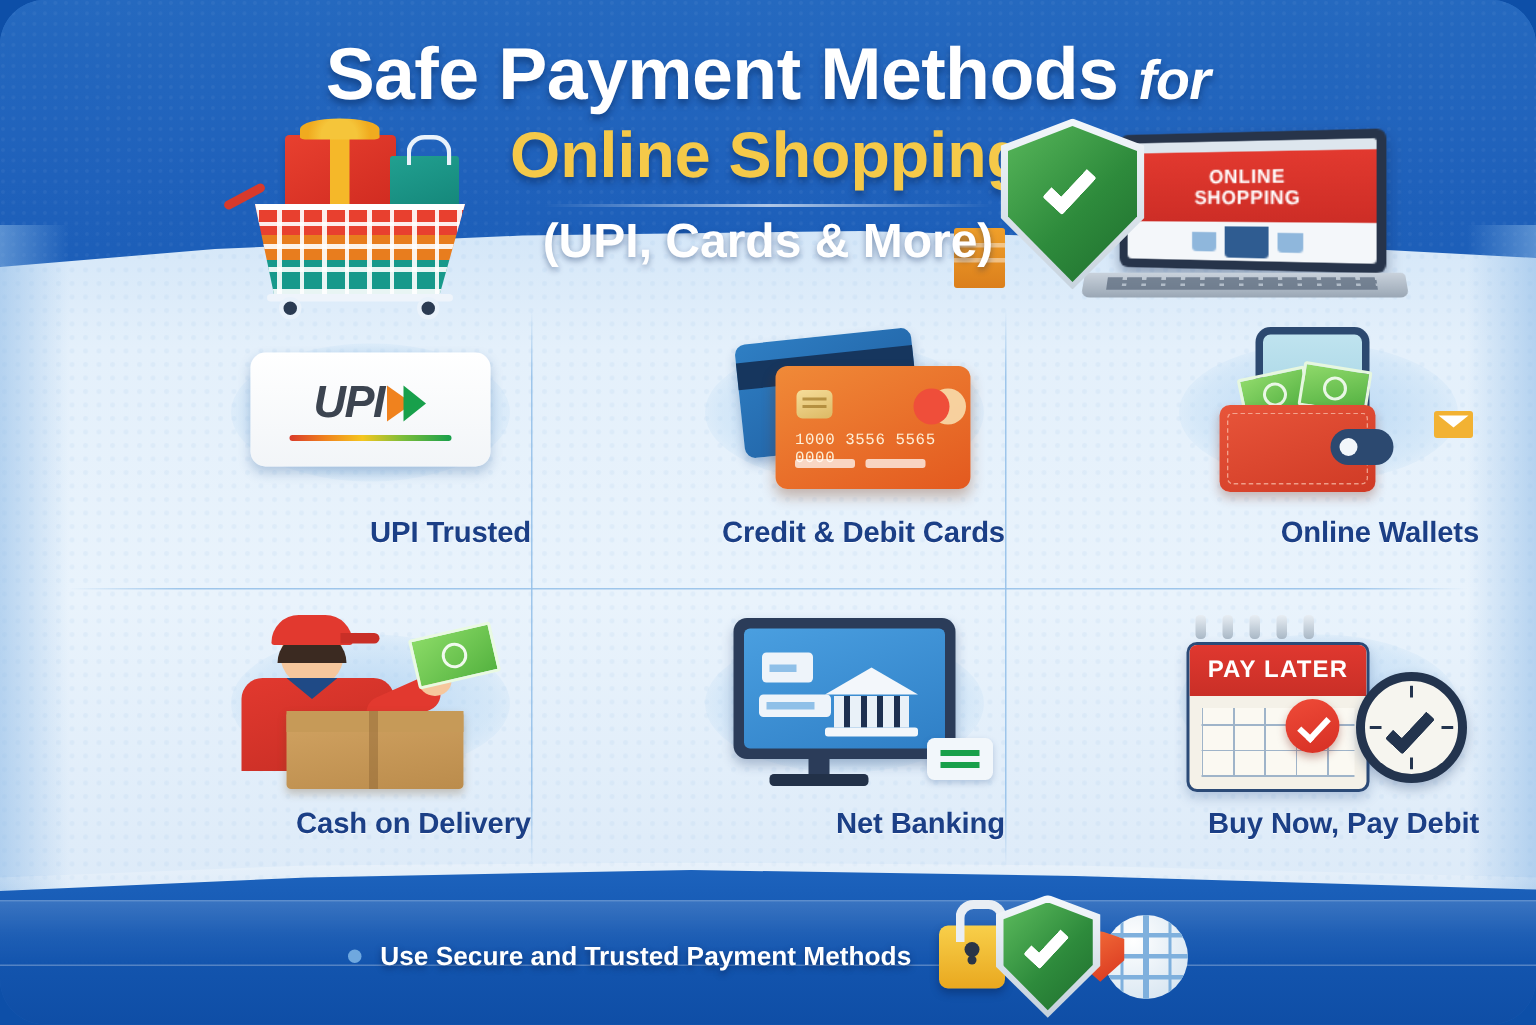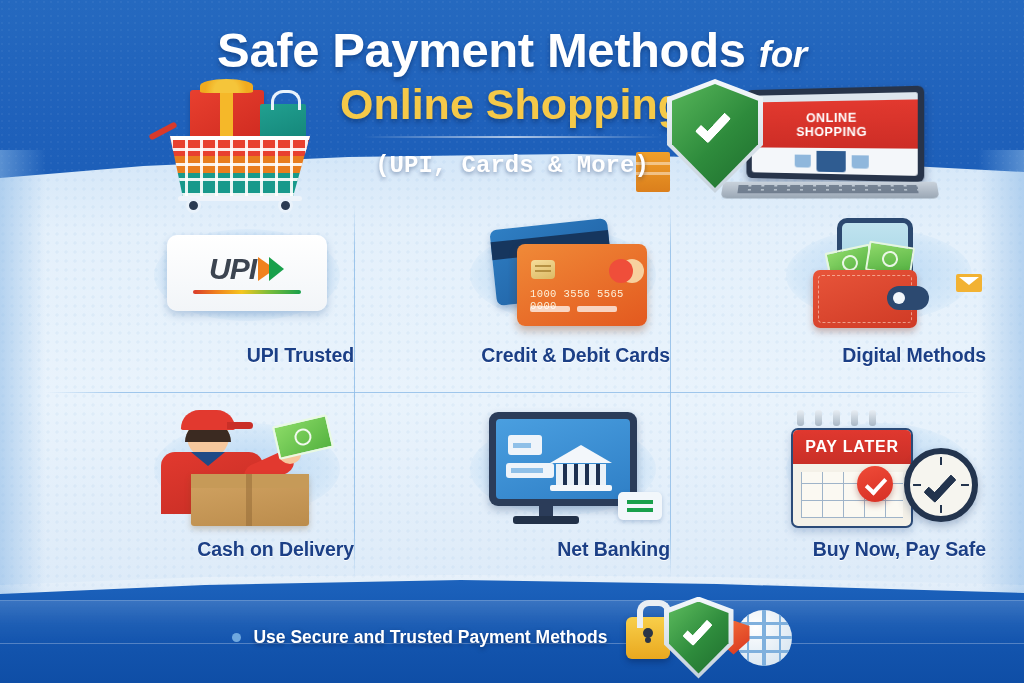--- a/index.html
+++ b/index.html
@@ -4,20 +4,21 @@
 <style>
   * { margin:0; padding:0; box-sizing:border-box; }
   body {
     width:1024px; height:683px; overflow:hidden;
     font-family:"Liberation Sans", sans-serif;
     background:#0d4fa8;
   }
   .poster {
     position:relative; width:1024px; height:683px; overflow:hidden;
     background:linear-gradient(180deg,#2a6fc4 0%,#1f64be 45%,#1a5cb4 100%);
+    border-radius:30px;
   }
 
   
   .header-band {
     position:absolute; left:0; top:0; width:1024px; height:215px;
     background:linear-gradient(180deg,#2569bf 0%,#1f61bb 55%,#1b5db7 100%);
     overflow:hidden;
   }
   .header-band::after{
     content:""; position:absolute; left:0; right:0; top:0; bottom:0;
@@ -69,23 +70,22 @@
   .t-line1 .for-word { font-size:37px; font-style:italic; font-weight:bold; }
   .t-line2 {
     margin-top:2px; font-size:43px; font-weight:bold; color:#f5c949;
     text-shadow:0 3px 5px rgba(0,30,80,.45);
   }
   .t-rule {
     width:300px; height:2px; margin:7px auto 0;
     background:linear-gradient(90deg, rgba(255,255,255,0), rgba(255,255,255,.65), rgba(255,255,255,0));
   }
   .t-line3 {
-    margin-top:14px; font-size:24px; font-weight:bold; color:#ffffff;
+    margin-top:4px; font-size:32px; font-weight:bold; color:#ffffff;
     text-shadow:0 2px 4px rgba(0,30,80,.40);
-    font-family:Liberation Mono, monospace;
   }
 
   
   .cart-art { position:absolute; left:142px; top:78px; width:180px; height:130px; z-index:5; }
   .cart-gift {
     position:absolute; left:48px; top:12px; width:74px; height:52px; border-radius:3px;
     background:linear-gradient(150deg,#e8402f,#cf2a20);
     box-shadow:0 3px 5px rgba(0,30,80,.3);
   }
   .cart-gift::before{ content:""; position:absolute; left:30px; top:0; width:13px; height:52px; background:#f5b829; }
@@ -435,21 +435,21 @@
         <div class="phone">
           <div class="phone-scr"></div>
         </div>
         <div class="cash c1"></div>
         <div class="cash c2"></div>
         <div class="wallet">
           <span class="w-strap"></span>
         </div>
         <div class="env"></div>
       </div>
-      <div class="cell-label">Digital Methods</div>
+      <div class="cell-label">Online Wallets</div>
     </div>
 
     <div class="cell">
       <div class="cell-art">
         <div class="blob"></div>
         <div class="cod-body"></div>
         <div class="cod-arm"></div>
         <div class="cod-head"></div>
         <div class="cod-hair"></div>
         <div class="cod-cap"></div>
@@ -495,21 +495,21 @@
           <span class="ring"></span>
           <span class="ring"></span>
           <span class="ring"></span>
         </div>
         <div class="check-badge"></div>
         <div class="clock">
           <span class="clock-ticks"></span>
           <span class="clock-check"></span>
         </div>
       </div>
-      <div class="cell-label">Buy Now, Pay Safe</div>
+      <div class="cell-label">Buy Now, Pay Debit</div>
     </div>
   </div>
 
   <div class="footer-wave-light"></div>
   <div class="footer-band">
     <div class="footer-ribbon"></div>
   </div>
   <div class="footer-content">
     <span class="f-dot"></span>
     <span class="f-text">

